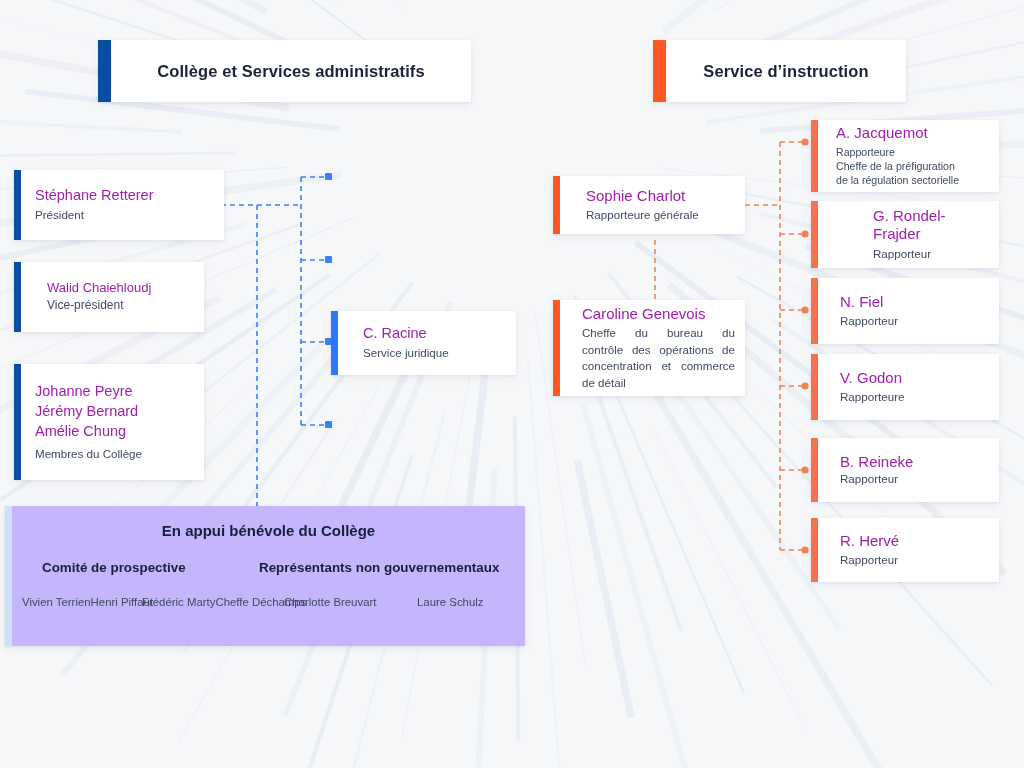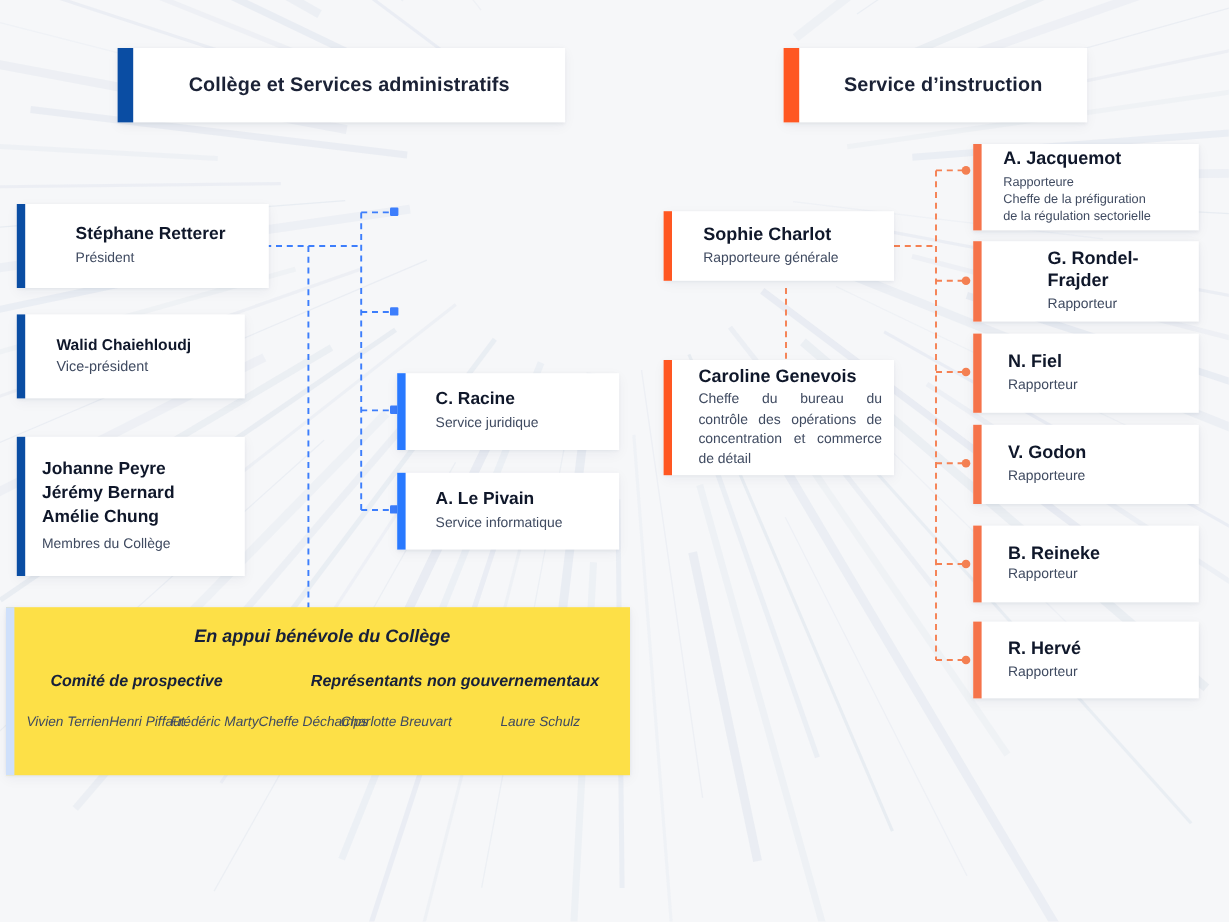--- a/index.html
+++ b/index.html
@@ -34,34 +34,34 @@
 
   
   .hdr{height:62px;}
   .hdr .bar{width:13px;}
   .hdr .cbody{padding:0 20px;align-items:center;}
   .hdr .htitle{
     font-size:16.5px;font-weight:700;color:#1b2236;letter-spacing:.1px;
   }
 
   
-  .nm{font-size:14.5px;font-weight:700;color:#0f172a;line-height:1.22;}
+  .nm{font-size:14.5px;font-weight:400;color:#a21caf;line-height:1.22;}
   .nm .l{display:block;}
   .rl{font-size:11.6px;color:#3f4a60;line-height:1.42;margin-top:2px;}
   .rl .l{display:block;}
   .rl.just{text-align:justify;}
   .rl.just .l{display:block;text-align:justify;text-align-last:left;}
   .rl.just .l.jt{text-align-last:justify;}
 
   
   #volunteers{
     position:absolute;left:5px;top:506px;width:520px;height:140px;
-    background:#fde047;z-index:3;
+    background:#c4b5fd;z-index:3;
     box-shadow:0 1px 3px rgba(24,39,75,.07), 0 3px 10px rgba(24,39,75,.05);
-    display:flex;align-items:stretch;box-sizing:border-box;font-style:italic;
+    display:flex;align-items:stretch;box-sizing:border-box;
   }
   #volunteers .bar{width:7px;background:#cfe0fb;}
   #volunteers .vbody{flex:1;position:relative;}
   .vtitle{
     position:absolute;top:16px;left:0;width:100%;text-align:center;
     font-size:15px;font-weight:700;color:#17203a;
   }
   .vcol-h{position:absolute;font-size:13.4px;font-weight:700;color:#17203a;text-align:center;}
   .vnames{position:absolute;font-size:11.4px;color:#3f4a60;line-height:1.52;}
 </style>
@@ -226,21 +226,21 @@
     </div>
   </div>
 
   <div class="card hdr" style="left:653px;top:40px;width:253px;">
     <div class="bar" style="background:#ff5722"></div>
     <div class="cbody">
       <div class="htitle">Service d’instruction</div>
     </div>
   </div>
 
-  <div class="card" style="left:14px;top:170px;width:210px;height:70px;gap:28px;">
+  <div class="card" style="left:14px;top:170px;width:210px;height:70px;">
     <div class="bar" style="background:#0a4da3"></div>
     <div class="cbody" style="padding:0 14px;">
       <div class="nm">
           <span class="l">Stéphane Retterer</span>
         </div>
       <div class="rl">
           <span class="l">Président</span>
         </div>
     </div>
   </div>
@@ -278,31 +278,20 @@
     <div class="cbody" style="padding:0 0 0 25px;">
       <div class="nm">
           <span class="l">C. Racine</span>
         </div>
       <div class="rl">
           <span class="l">Service juridique</span>
         </div>
     </div>
   </div>
 
-  <div class="card" style="left:331px;top:394px;width:185px;height:64px;">
-    <div class="bar" style="background:#2979ff"></div>
-    <div class="cbody" style="padding:0 0 0 25px;">
-      <div class="nm">
-          <span class="l">A. Le Pivain</span>
-        </div>
-      <div class="rl">
-          <span class="l">Service informatique</span>
-        </div>
-    </div>
-  </div>
 
   <div id="volunteers">
     <div class="bar"></div>
     <div class="vbody">
       <div class="vtitle">En appui bénévole du Collège</div>
 
       <div class="vcol-h" style="left:30px;top:54px;">Comité de prospective</div>
       <div class="vcol-h" style="left:247px;top:54px;">Représentants non gouvernementaux</div>
 
       <div class="vnames" style="left:10px;top:88px;"><span class="l">Vivien Terrien</span><span class="l">Henri Piffaut</span></div>

